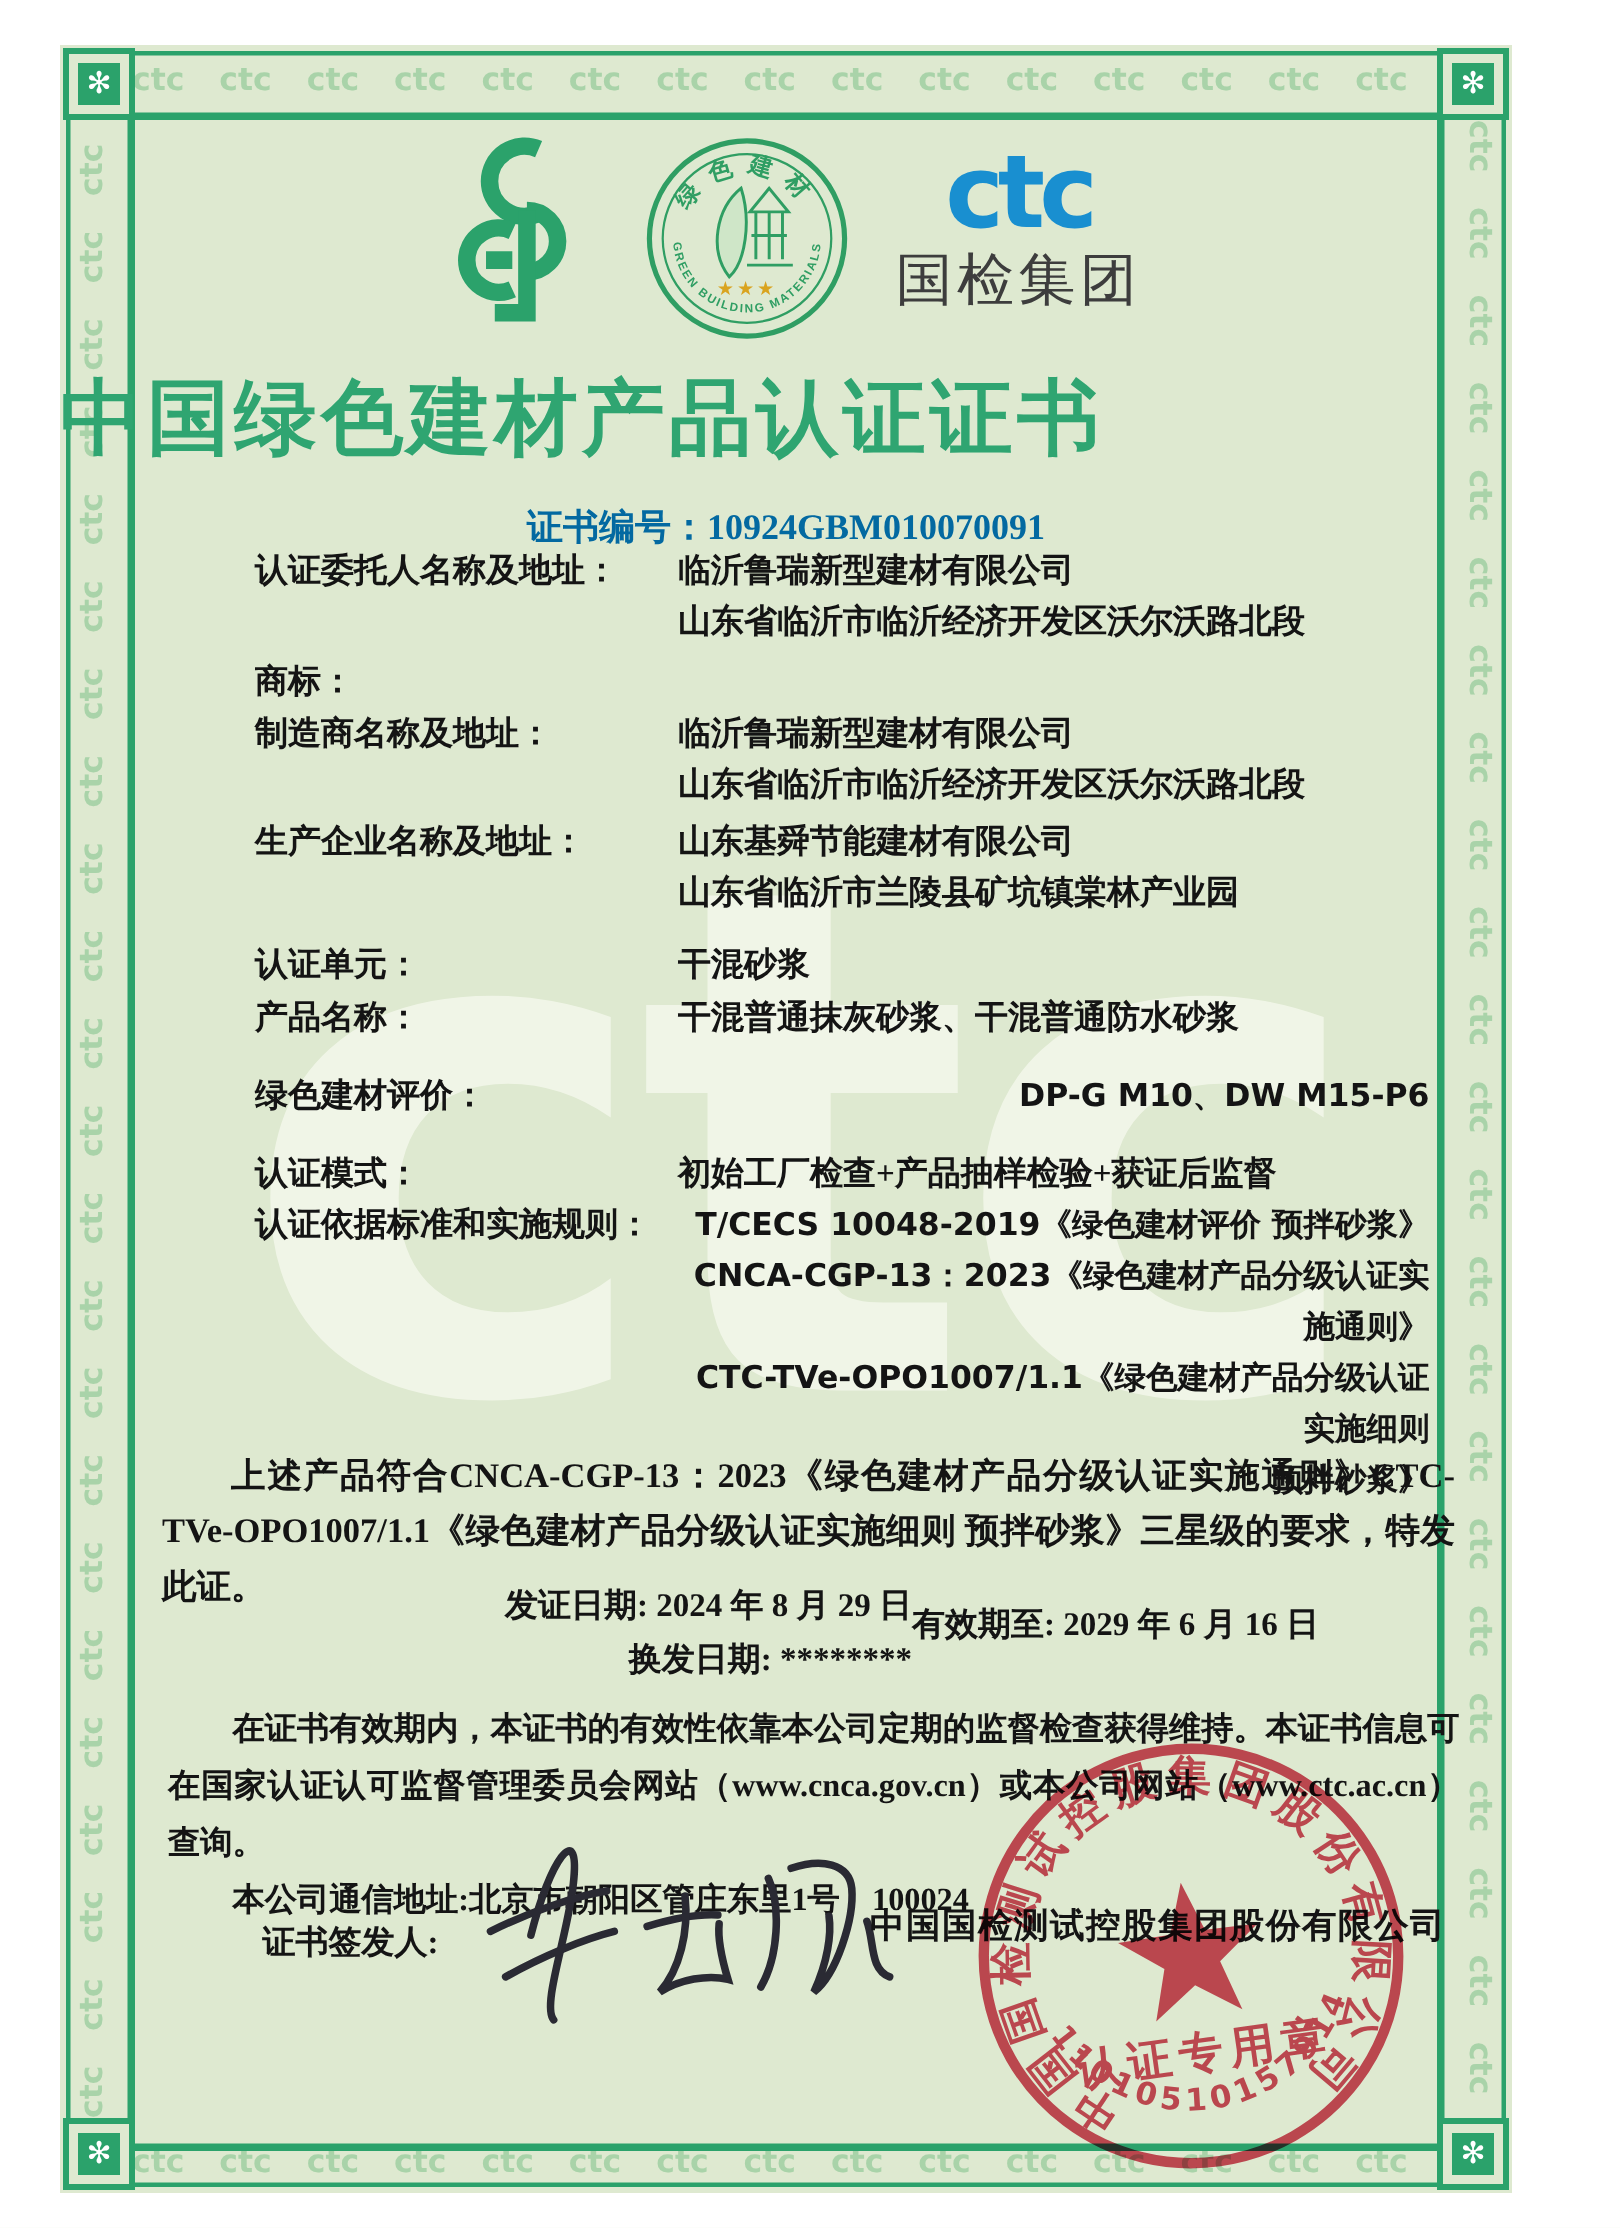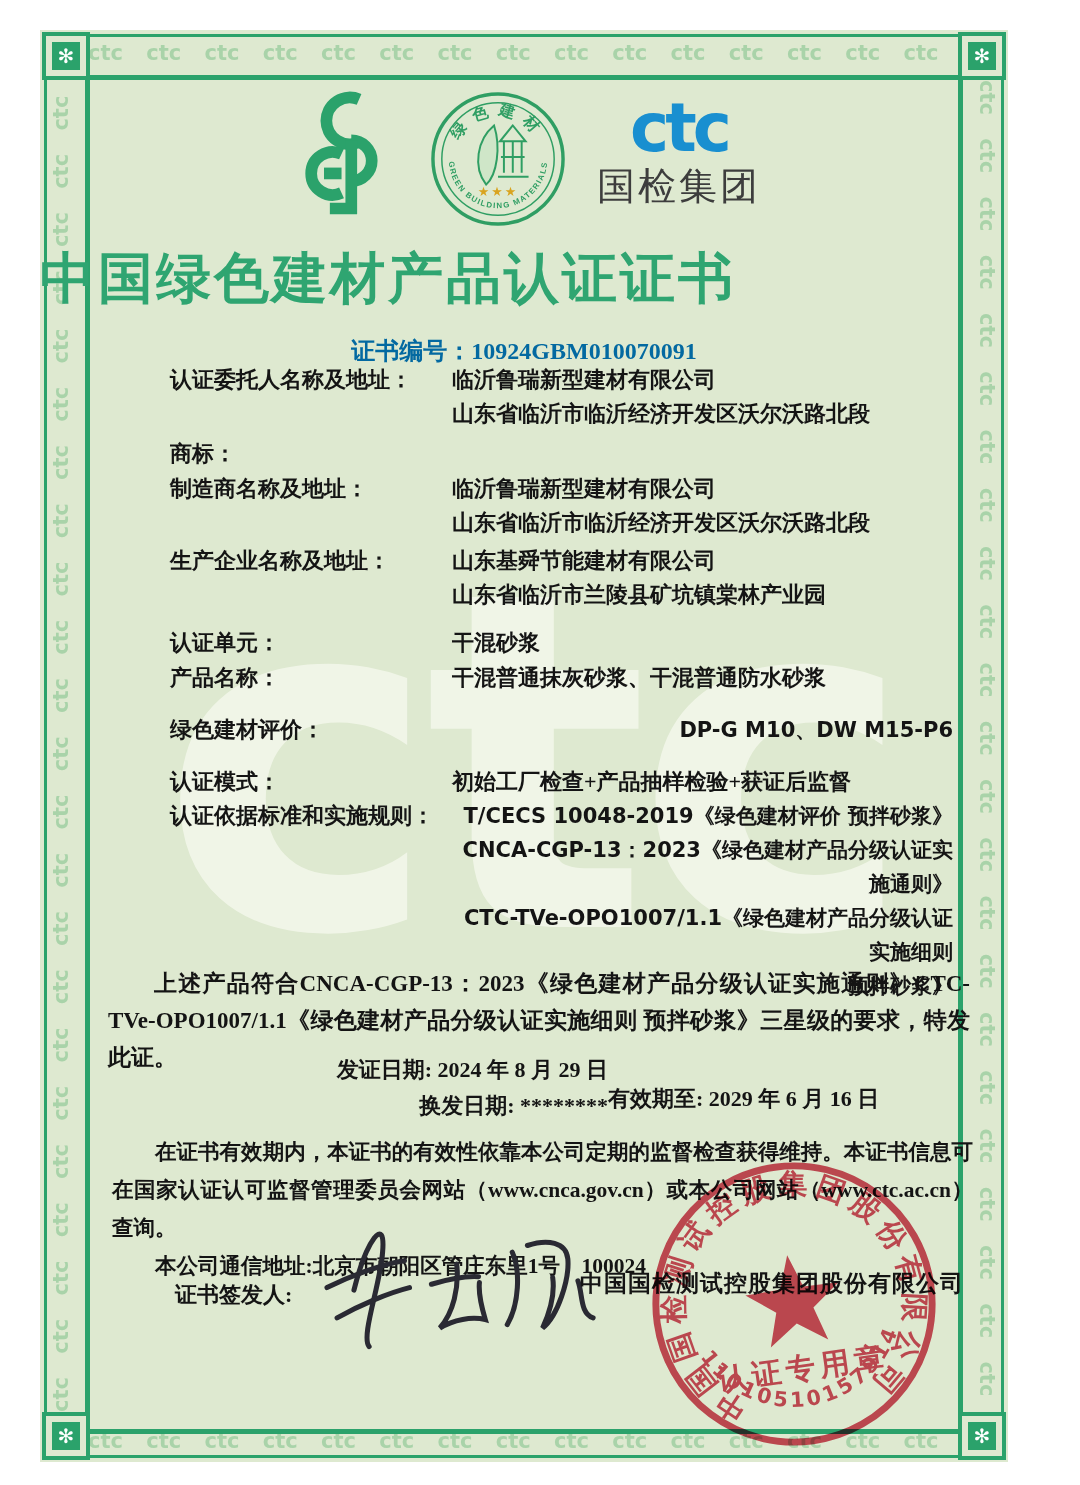--- a/index.html
+++ b/index.html
@@ -53,21 +53,21 @@
   .row.g6{margin-top:6px;} .row.g8{margin-top:1px;} .row.g4{margin-top:4px;}
   .row.g14{margin-top:14px;} .row.g18{margin-top:18px;}
   .latin .vals{font-family:"DejaVu Sans","Liberation Sans",sans-serif;font-size:21px;text-align:right;}
 
   
   .statement{position:absolute;left:68px;right:38px;top:935px;z-index:3;color:#141414;
              font-size:23px;font-weight:700;line-height:37px;text-indent:2em;text-align:justify;}
   .dates{position:absolute;left:130px;right:60px;top:1022px;display:flex;z-index:3;
          color:#141414;font-size:22px;font-weight:700;line-height:36px;}
   .dates-left{flex:none;width:438px;text-align:right;}
-  .dates-right{margin-top:29px;}
+  .dates-right{margin-top:13px;}
   .notice{position:absolute;left:72px;right:35px;top:1103px;z-index:3;color:#141414;
           font-size:21.5px;font-weight:700;line-height:38px;text-align:justify;}
   .notice p{margin:0;text-indent:2em;}
 
   
   .signer-label{position:absolute;left:135px;top:1250px;font-size:22px;font-weight:700;
                 color:#141414;z-index:3;}
   .signature{position:absolute;left:255px;top:1160px;z-index:3;}
   .signer-company{position:absolute;left:540px;top:1238px;font-size:23px;font-weight:700;
                   color:#141414;letter-spacing:1px;z-index:3;}

